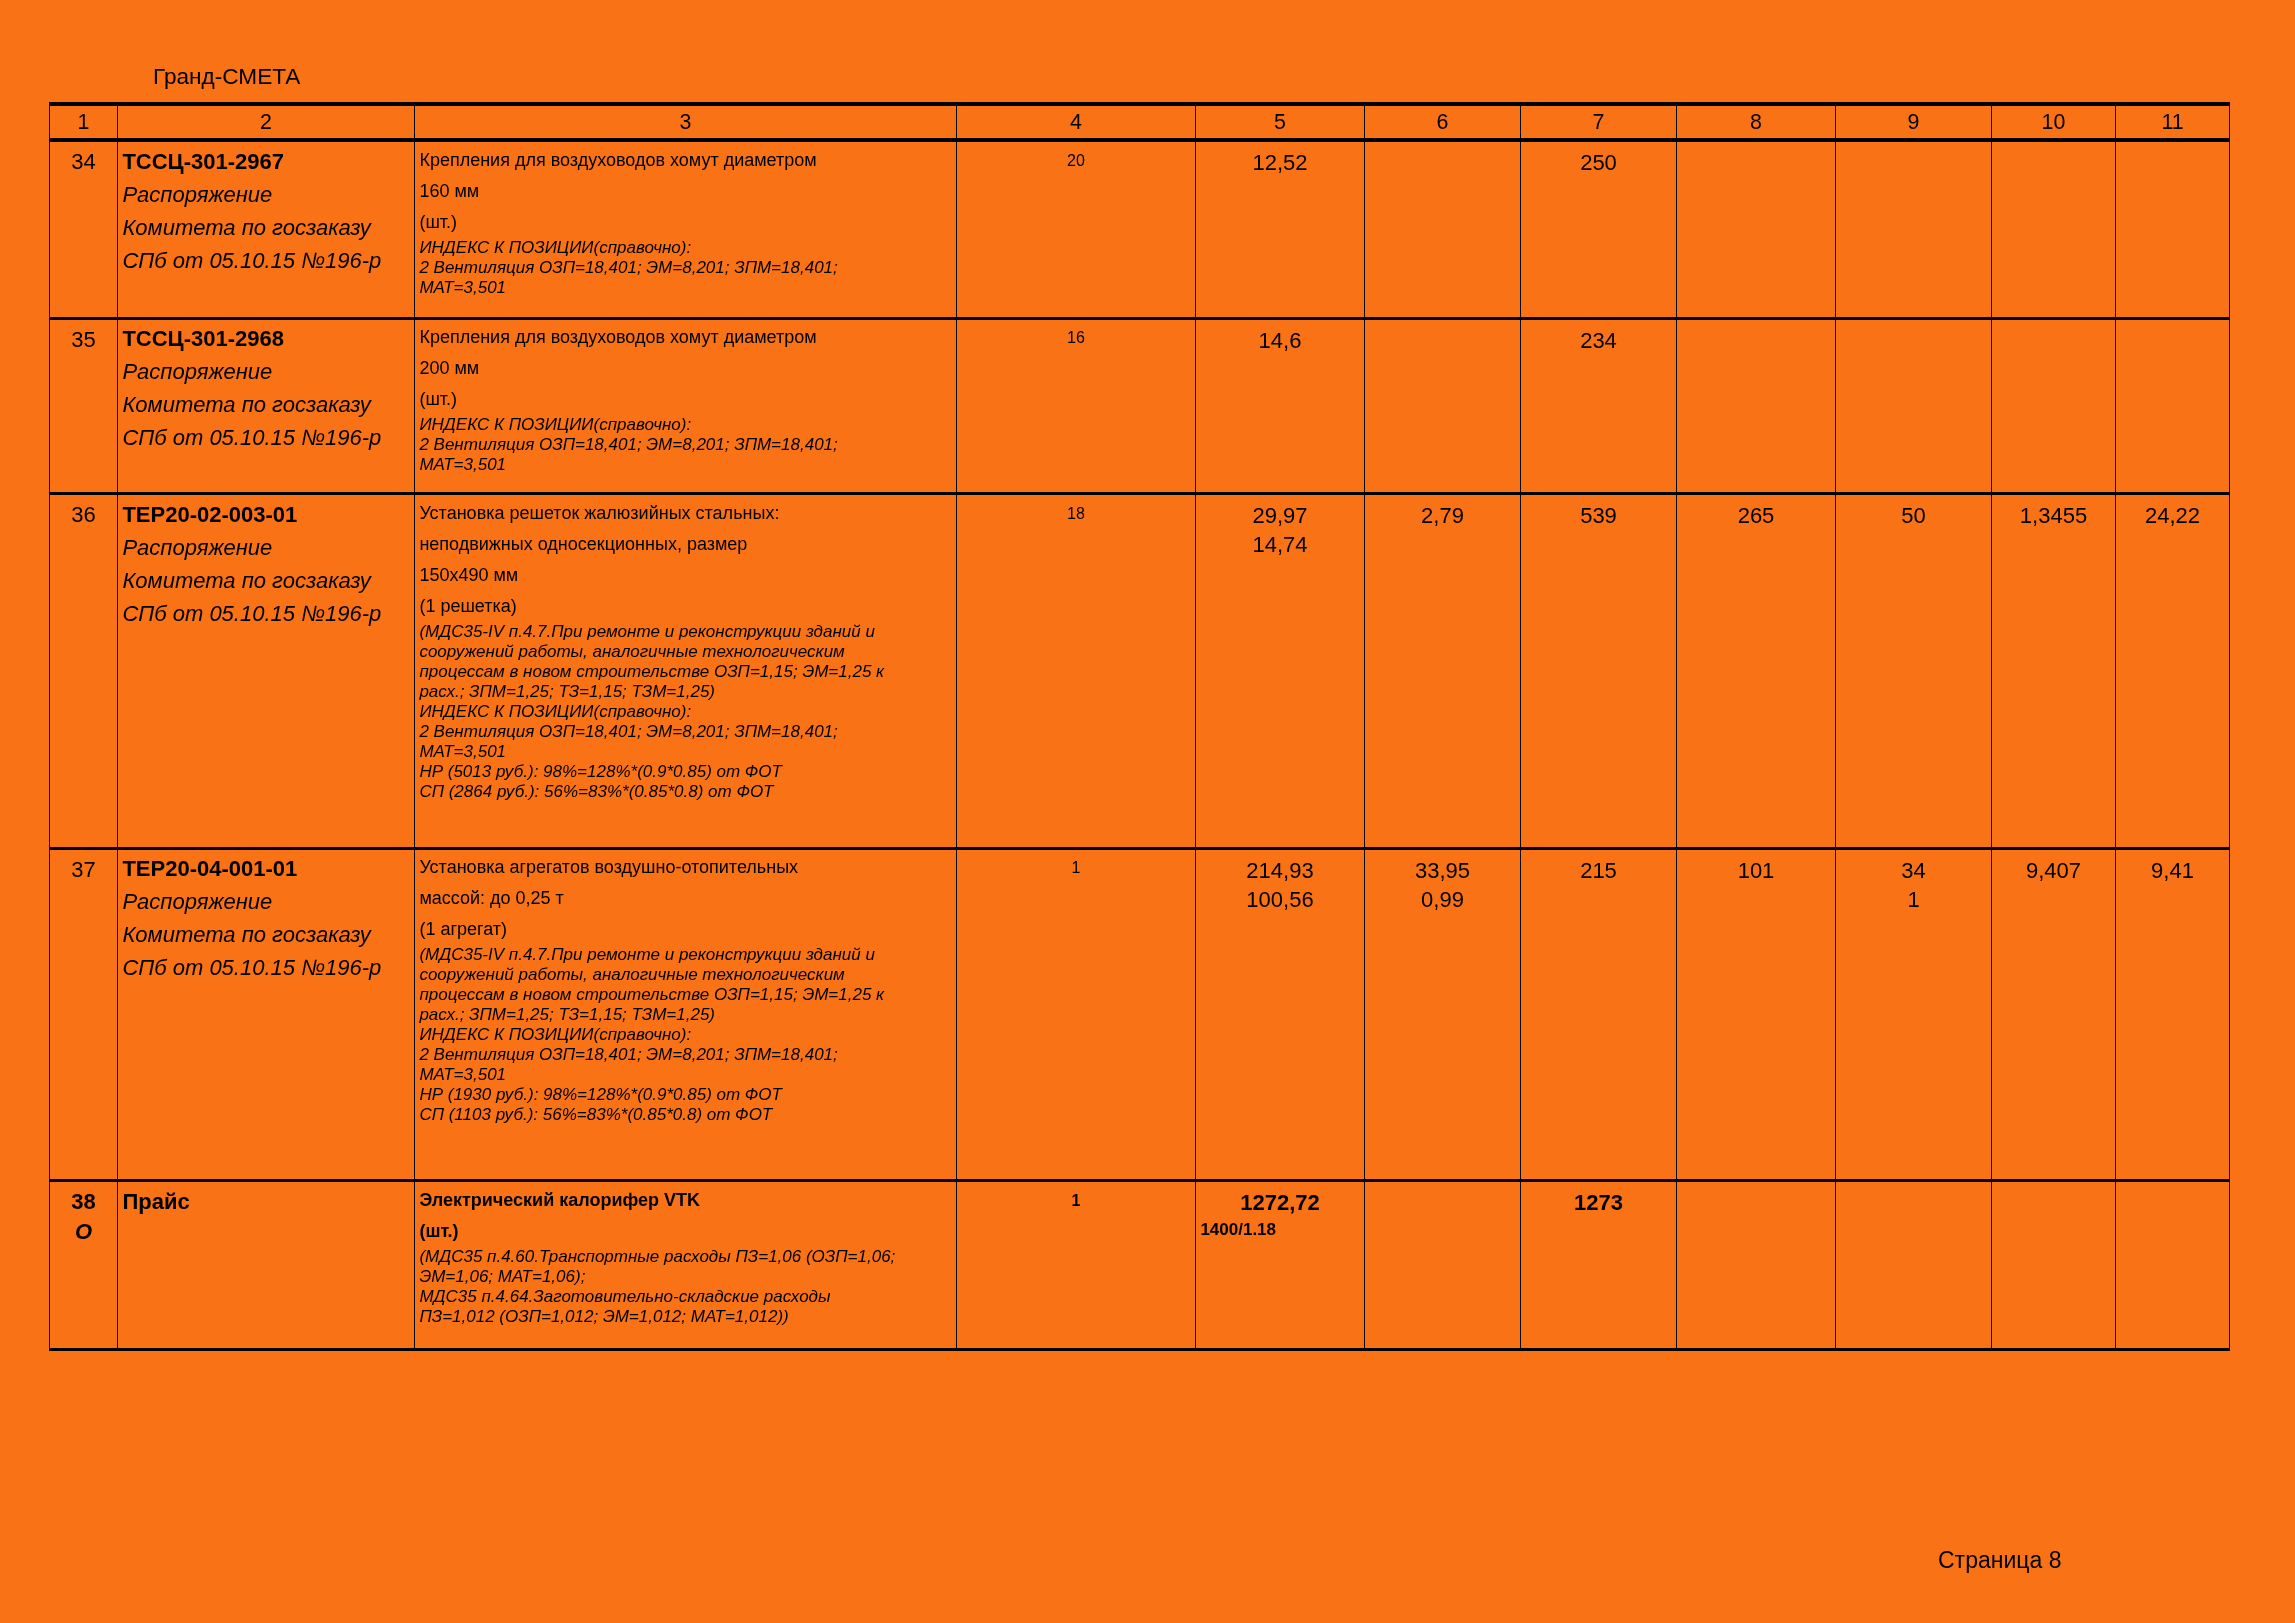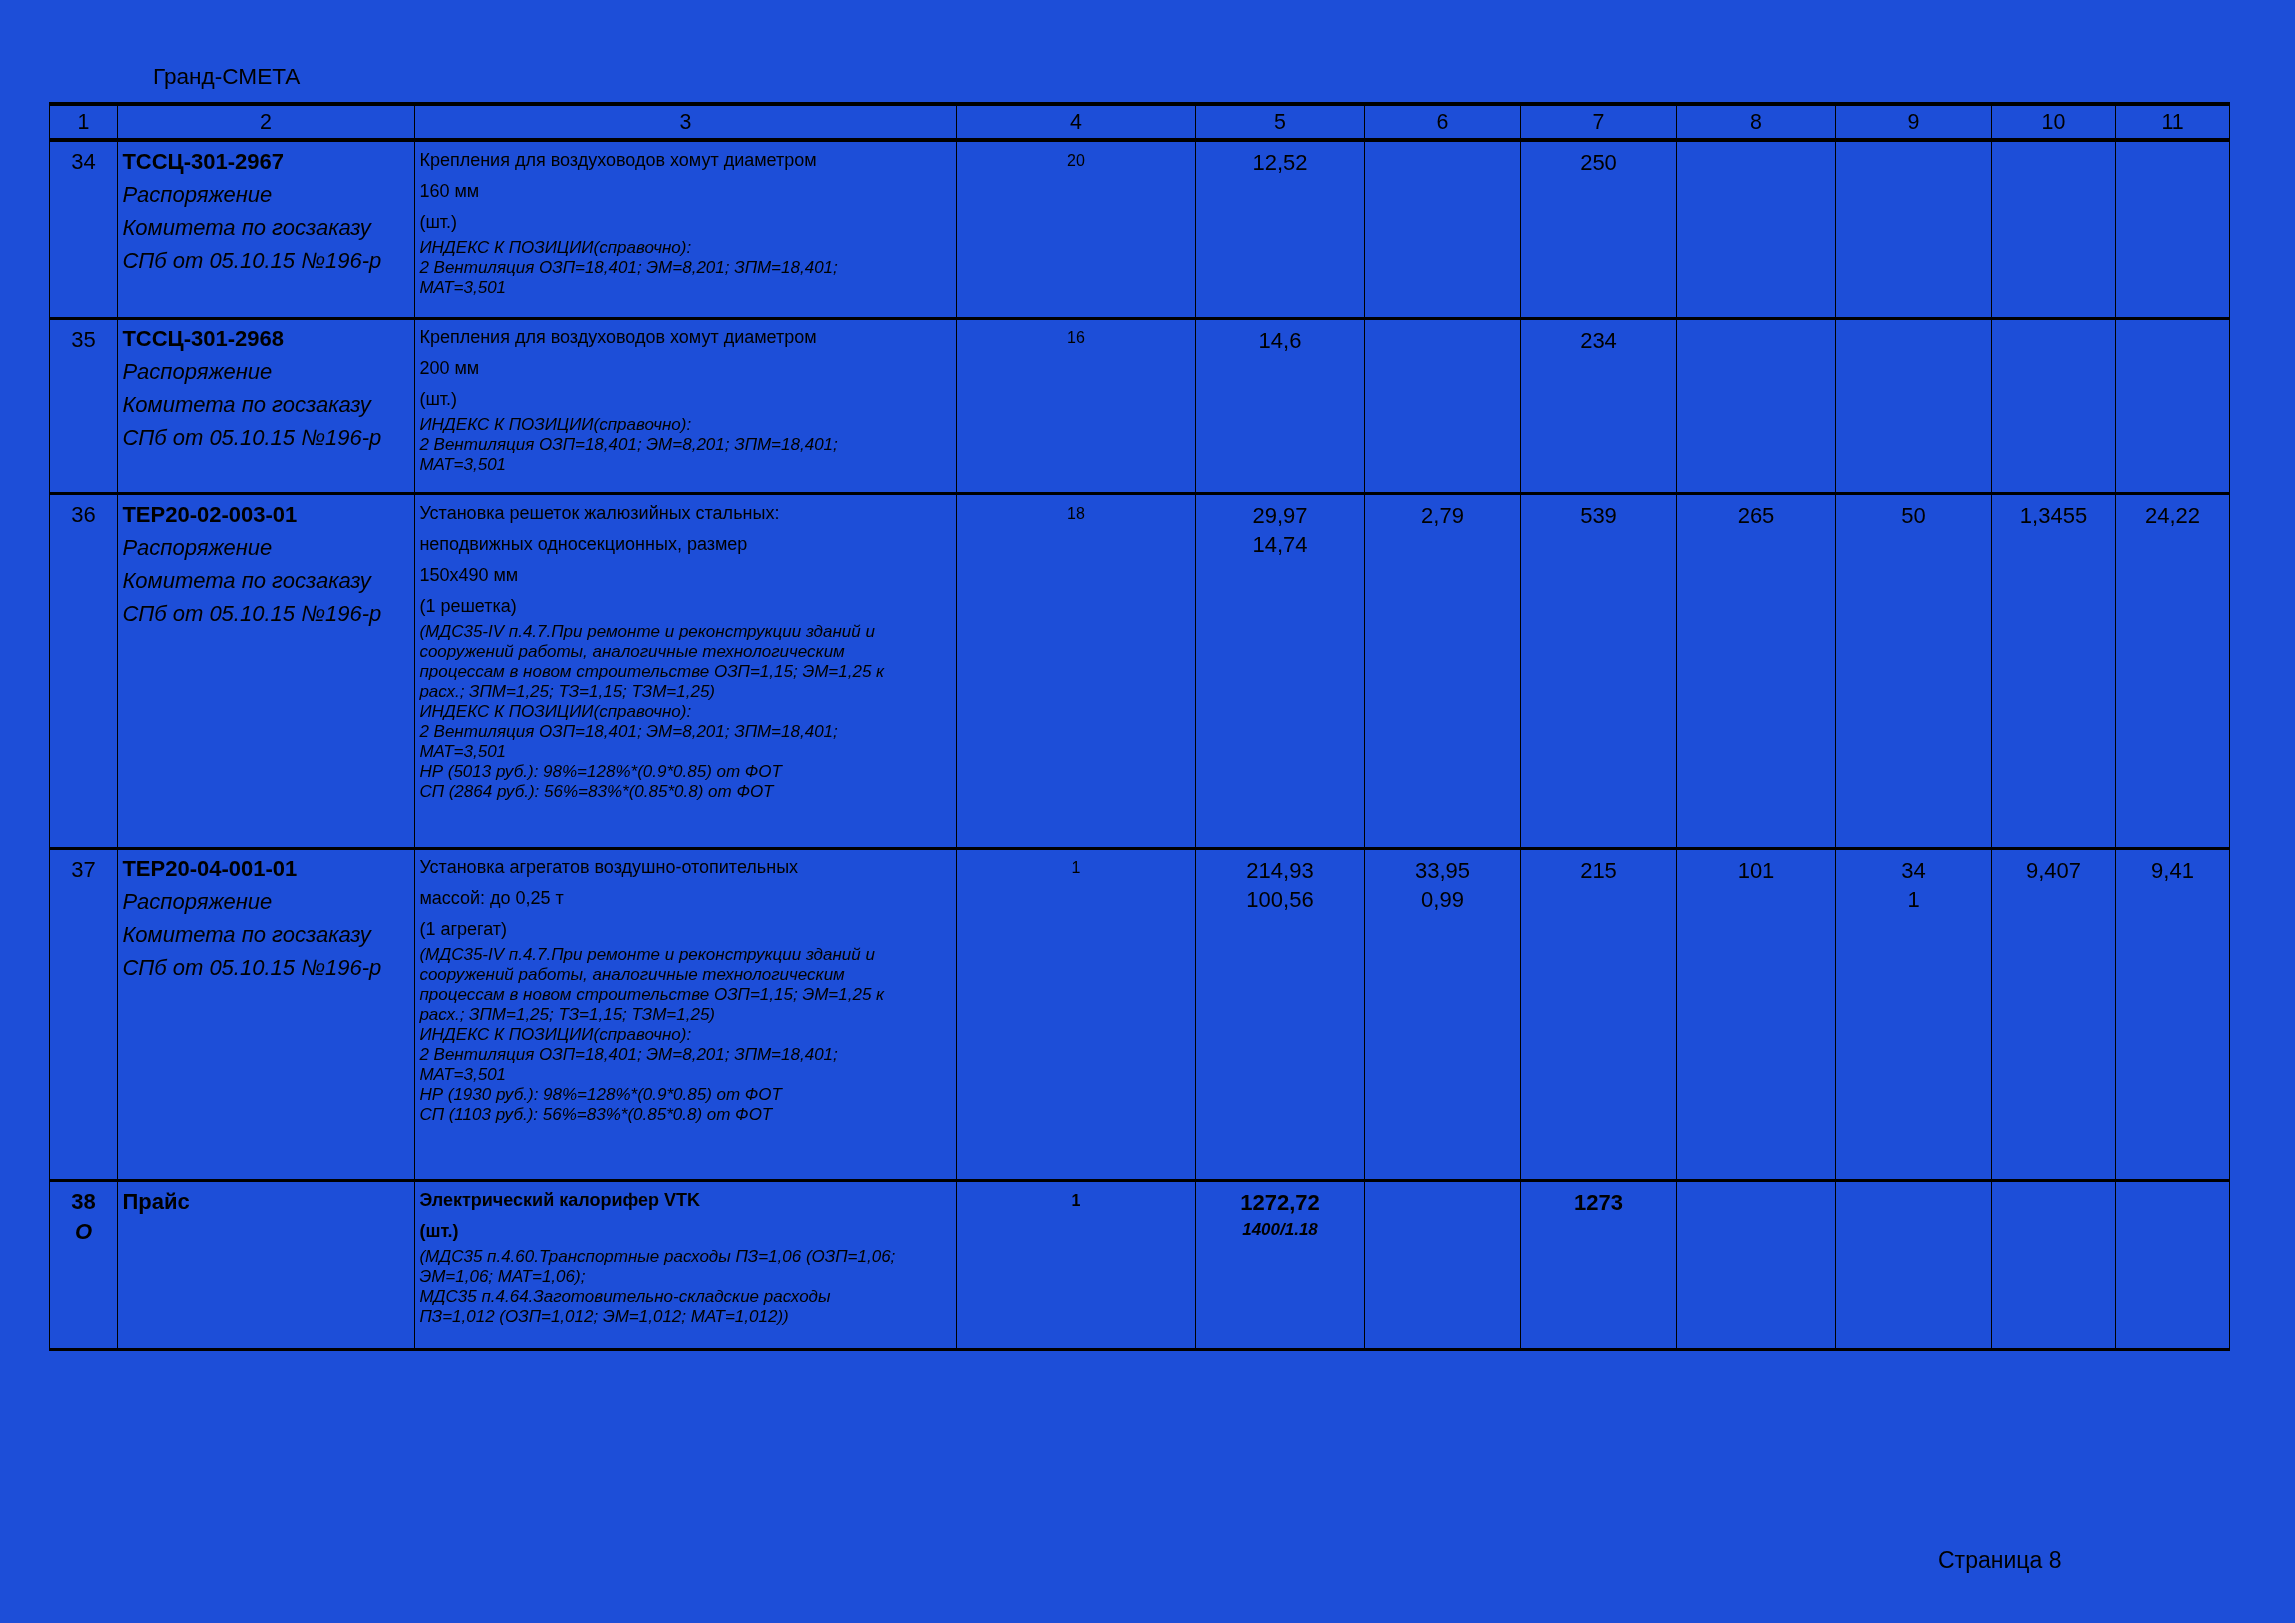--- a/index.html
+++ b/index.html
@@ -1,16 +1,16 @@
 <!DOCTYPE html>
 <html style="font-size:10px"><head>
 <meta charset="utf-8">
 <style>
   html,body{margin:0;padding:0;background:#ffffff;}
-  .page{position:relative;width:2295px;height:1623px;background:#1d4ed8;
+  .page{position:relative;width:2295px;height:1623px;background:#f97316;
         font-family:"Liberation Sans",sans-serif;color:#000;overflow:hidden;}
   .page-title{position:absolute;left:153px;top:64px;font-size:22.6px;}
   .page-footer{position:absolute;left:1938px;top:1547px;font-size:23px;}
 
   table.est{position:absolute;left:49px;top:102px;width:2179px;
             border-collapse:collapse;table-layout:fixed;
             border-top:4.4px solid #000;border-bottom:3.8px solid #000;}
   table.est th,table.est td{border-left:1.9px solid #000;border-right:1.9px solid #000;}
   table.est thead tr{border-bottom:4.4px solid #000;}
   table.est tbody tr{border-bottom:3.1px solid #000;}
@@ -20,21 +20,21 @@
 
   .cnum{text-align:center;padding-top:5px;}
   .num{font-size:22px;line-height:30px;}
   .num-extra{font-size:22px;line-height:30px;font-weight:bold;font-style:italic;}
   .code{font-size:22px;font-weight:bold;line-height:33px;}
   .note{font-size:22px;font-style:italic;line-height:33px;white-space:pre-line;}
   .desc{font-size:18px;line-height:31px;white-space:pre-line;}
   .fine{font-size:17px;font-style:italic;line-height:20px;white-space:pre-line;}
   .qty{text-align:center;font-size:16px;line-height:29px;padding-top:3.8px;}
   .val{text-align:center;font-size:22px;line-height:29px;white-space:pre-line;padding-top:3.8px;}
-  .sub{text-align:center;font-size:17px;font-style:italic;font-weight:bold;line-height:25px;}
+  .sub{text-align:left;font-size:17px;font-weight:bold;line-height:25px;}
 
   tr.r34 td{height:167px;}
   tr.r35 td{height:165px;}
   tr.r36 td{height:344px;}
   tr.r37 td{height:322px;}
   tr.r38 td{height:158px;}
 
   tr.r38 .num{font-weight:bold;}
   tr.r38 .code{font-weight:bold;}
   tr.r38 .desc{font-weight:bold;}

